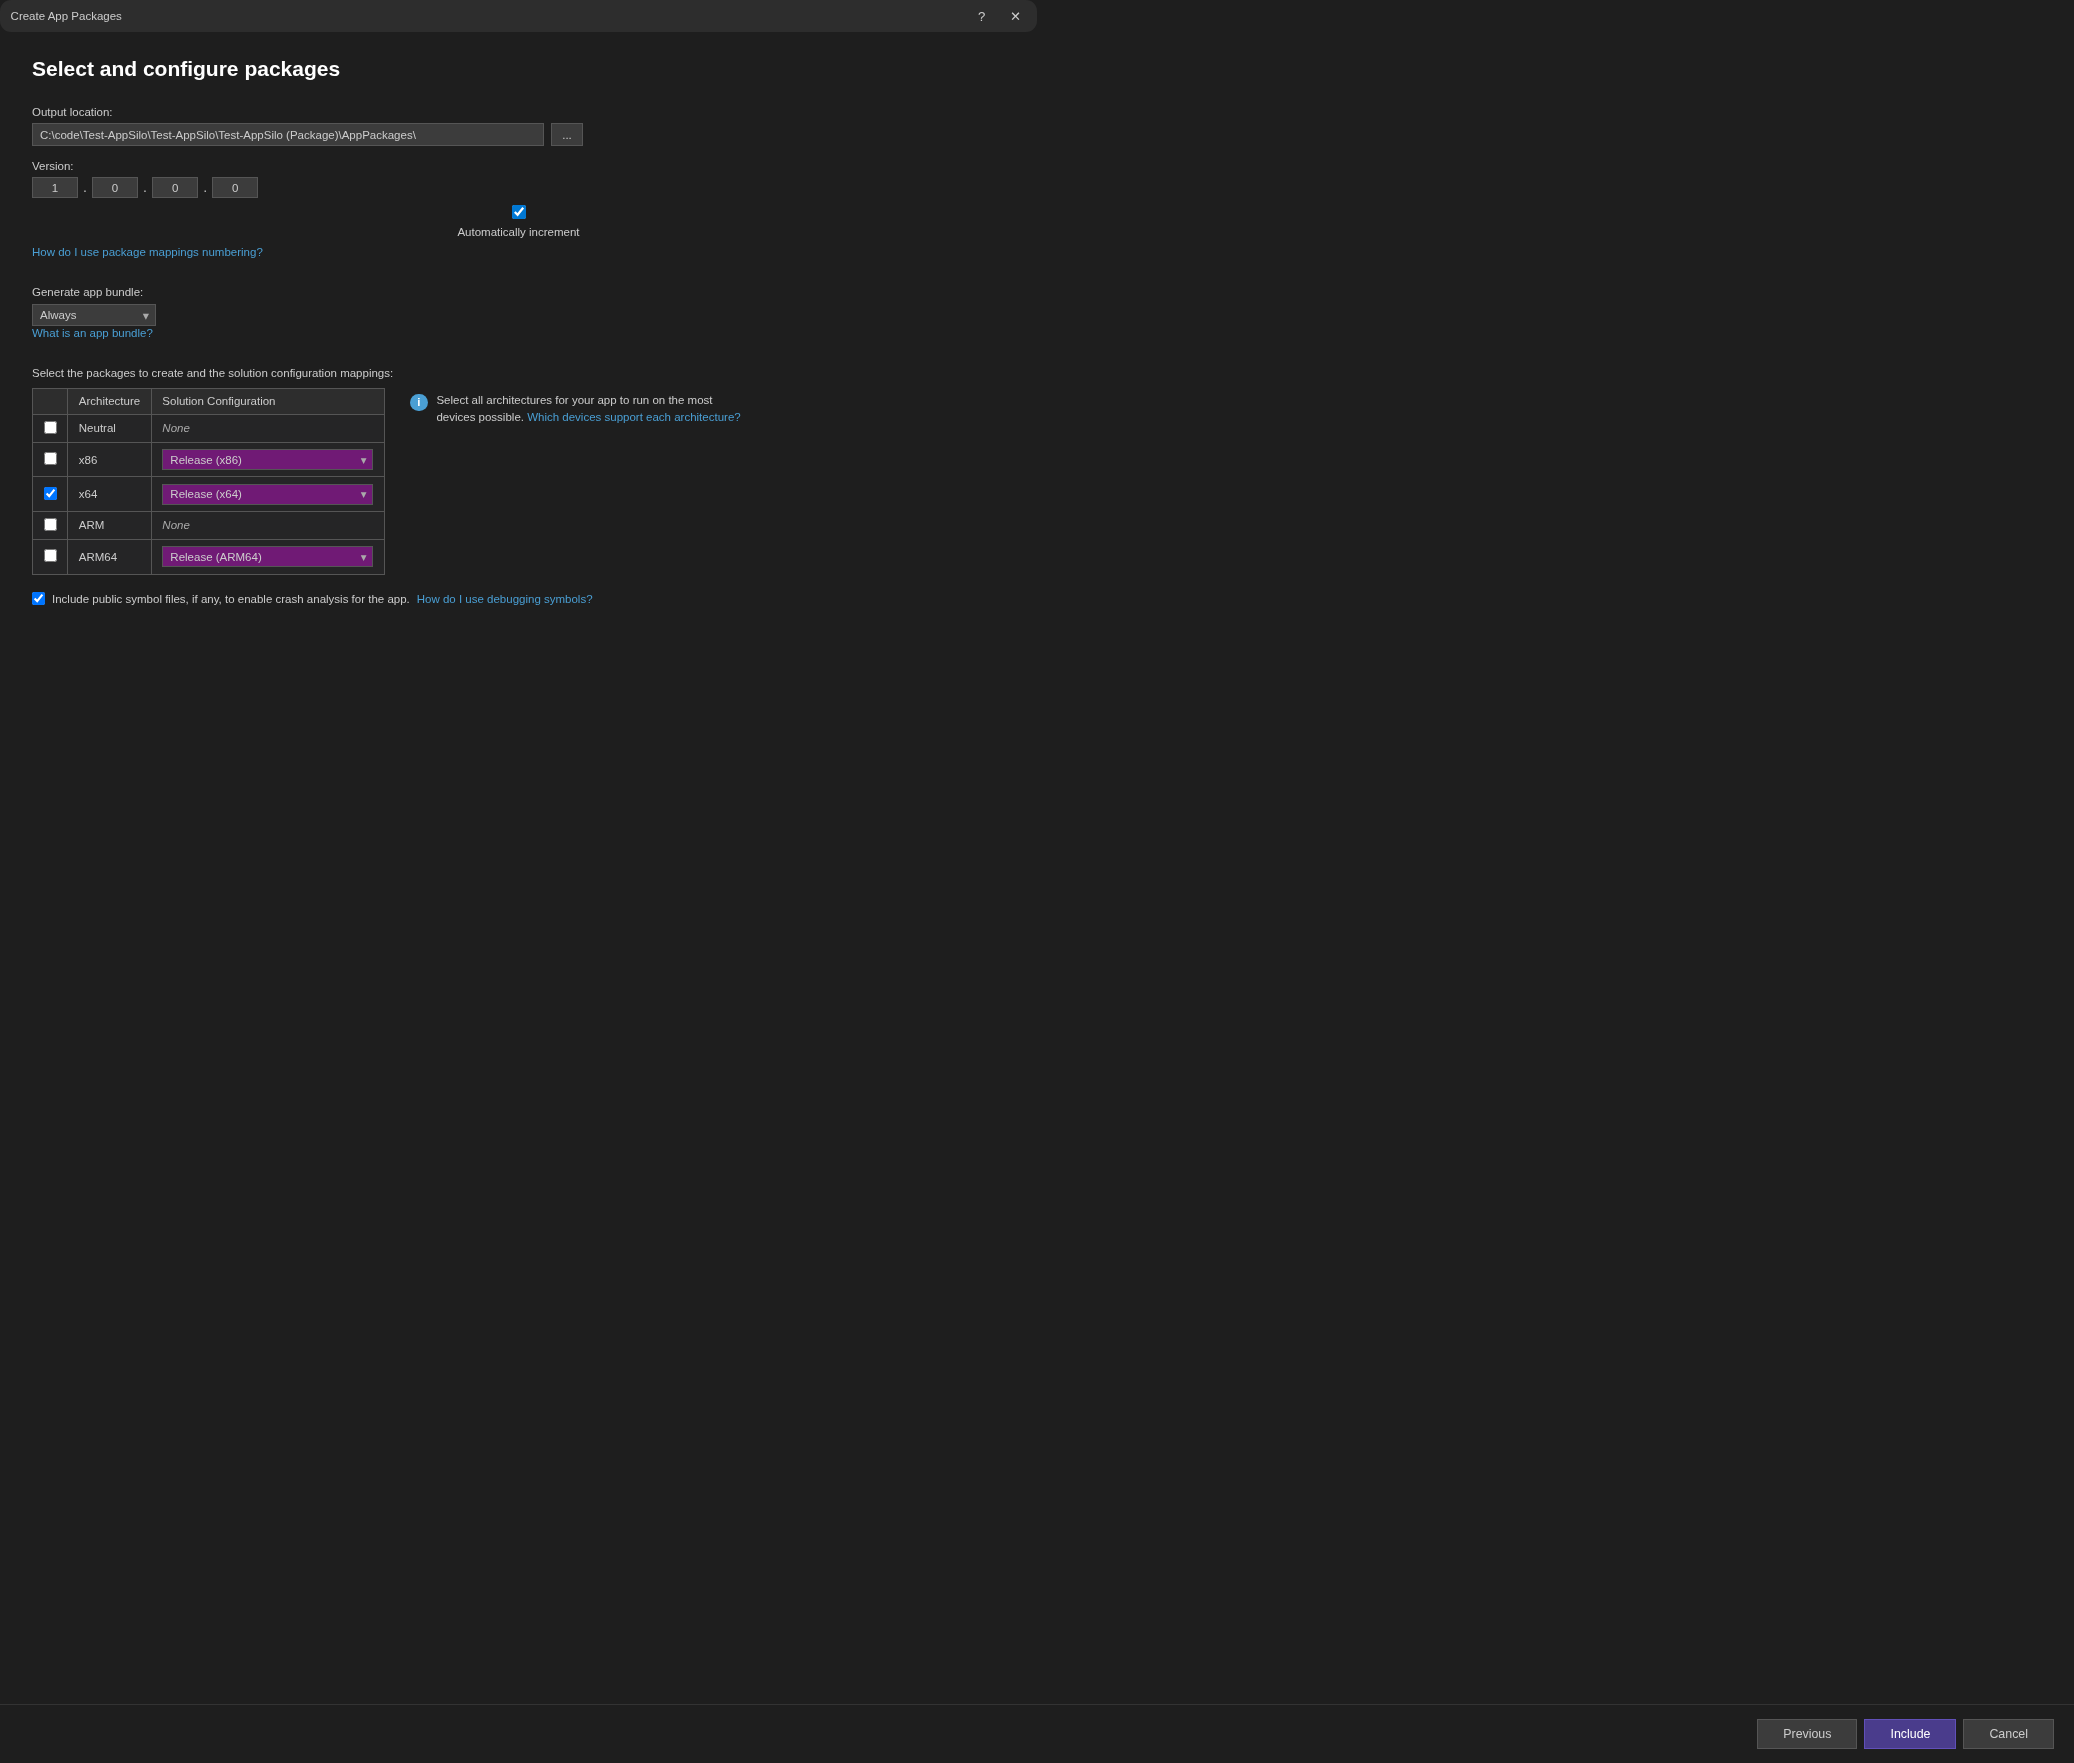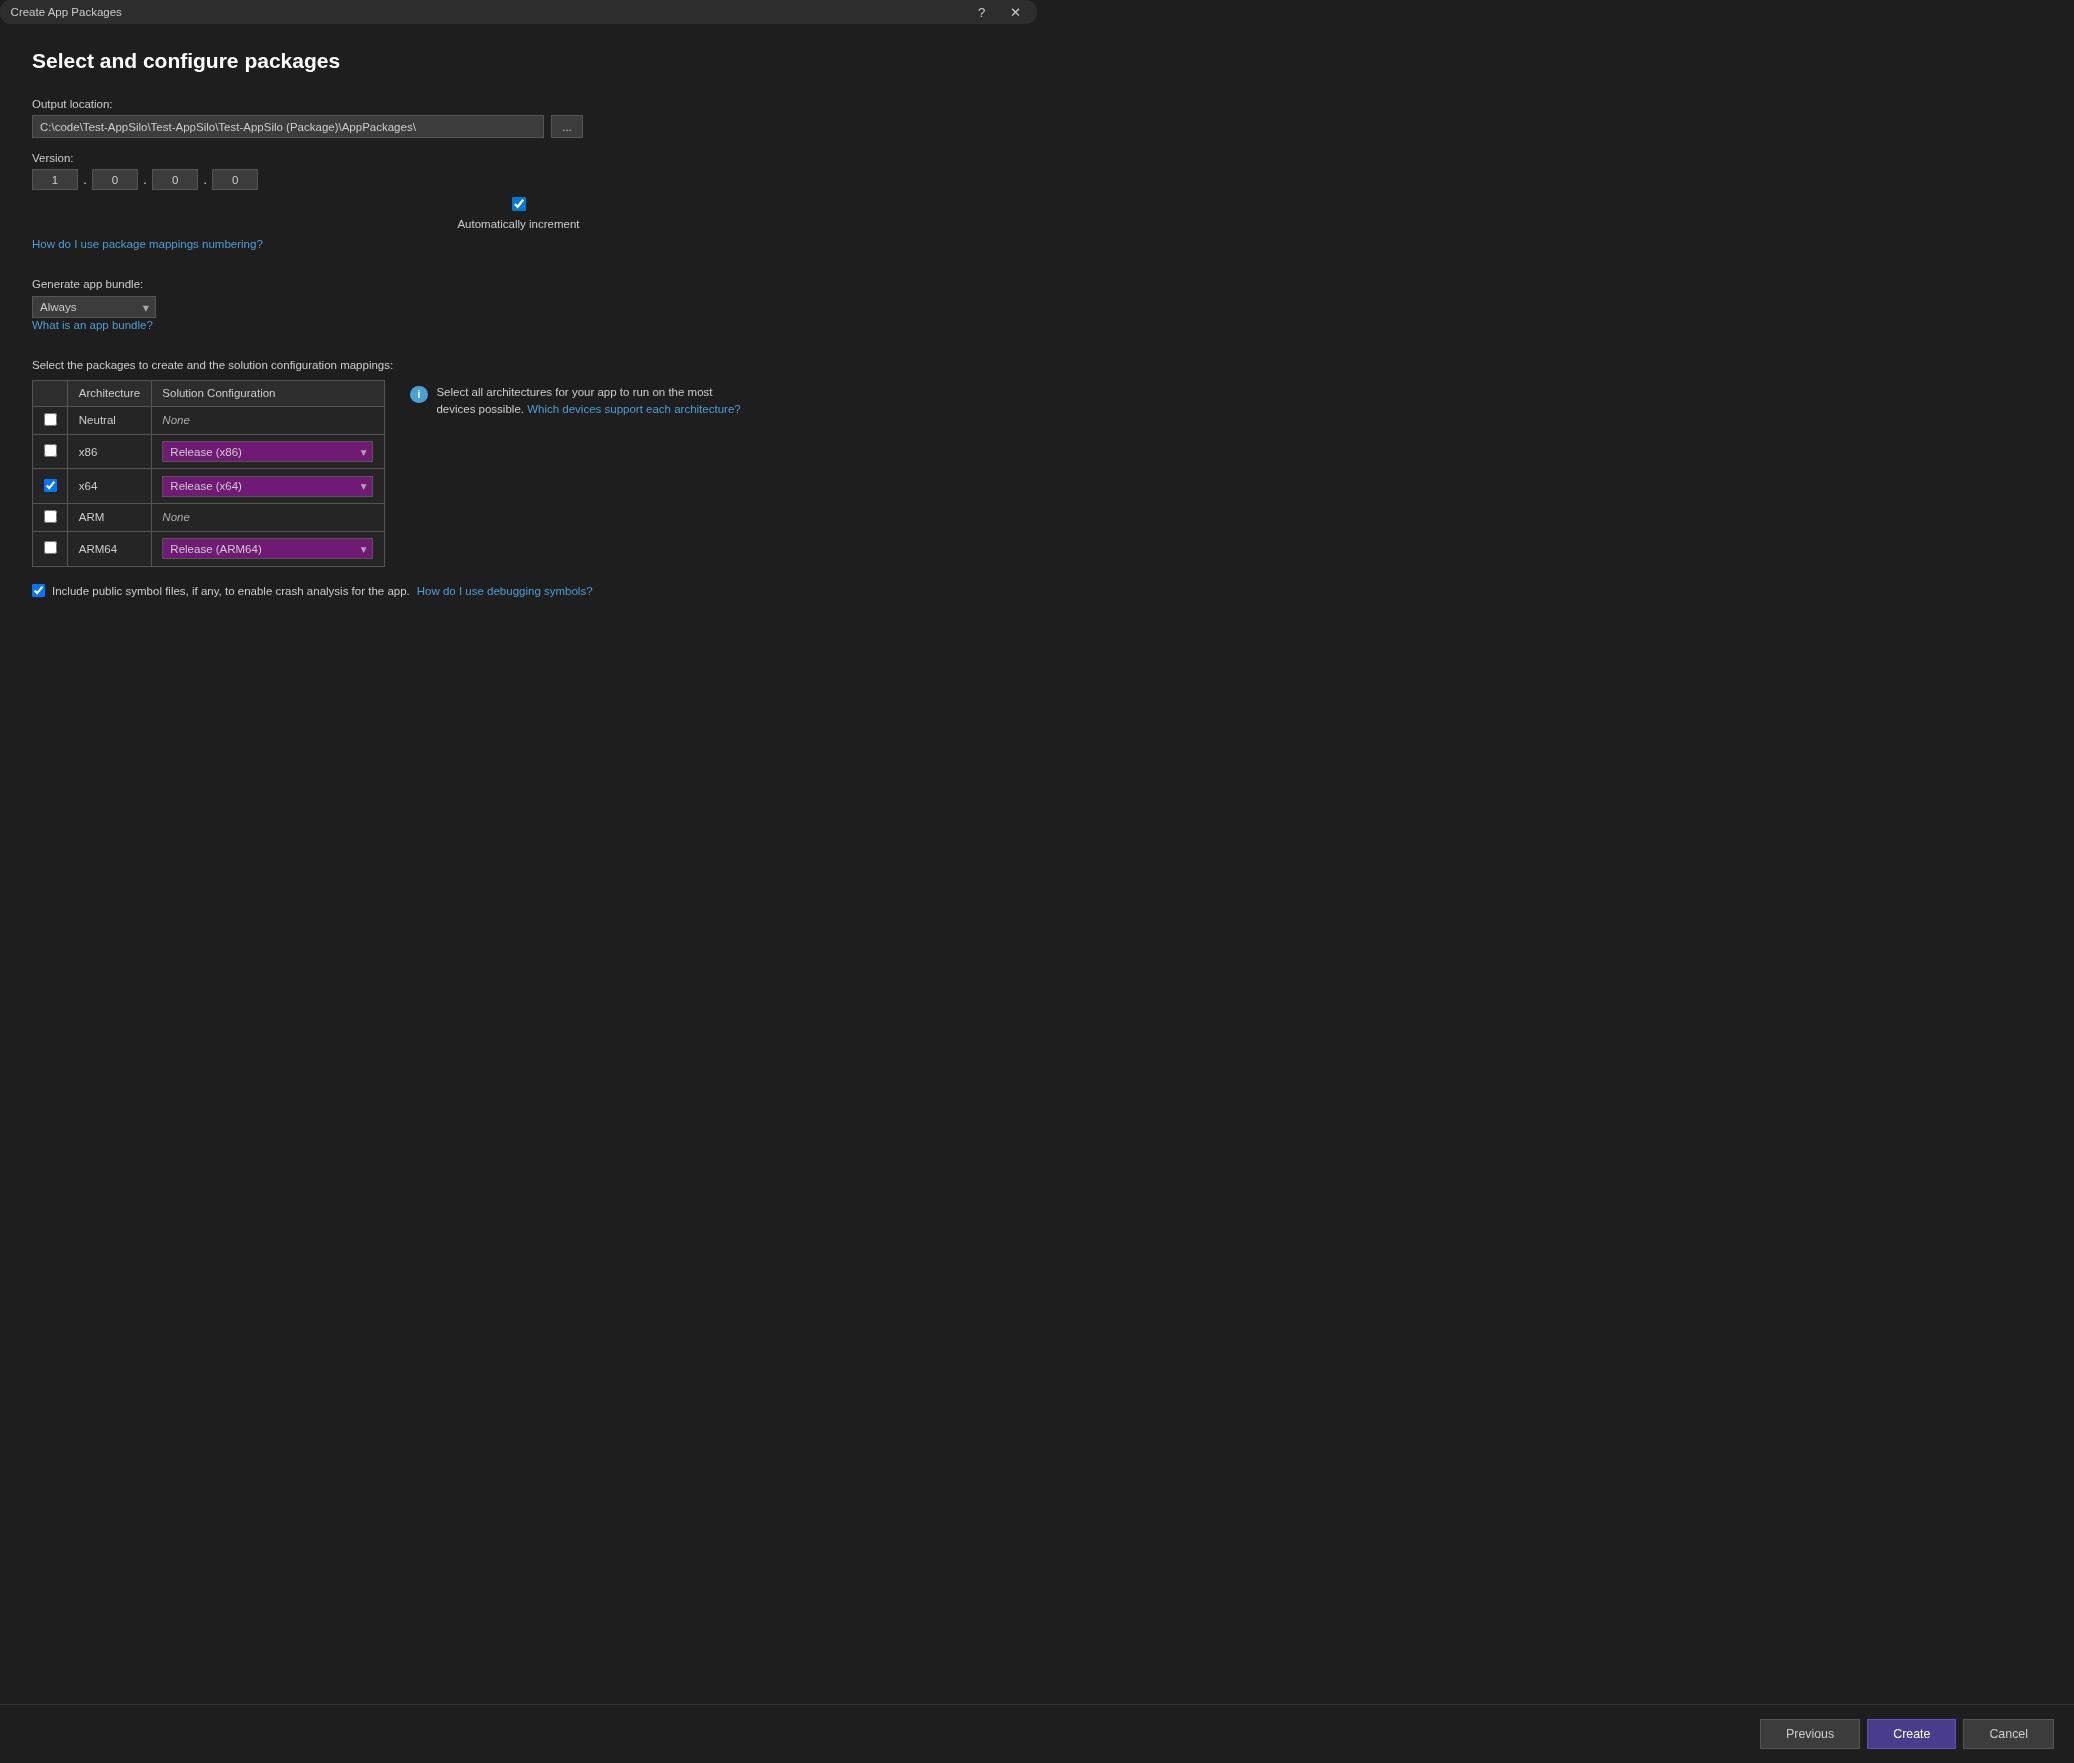--- a/index.html
+++ b/index.html
@@ -10,21 +10,21 @@
       color: #cccccc;
       width: 1037px;
       min-height: 882px;
     }
     .title-bar {
       background: #2d2d2d;
       display: flex;
       align-items: center;
       justify-content: space-between;
       padding: 7px 10.6px;
-      height: 24px;
+      height: 32px;
       border-radius: 11px;
     }
     .title-bar-title {
       font-size: 11.5px;
       color: #cccccc;
     }
     .title-bar-actions {
       display: flex;
       gap: 14px;
       align-items: center;
@@ -437,16 +437,16 @@
   <div class="symbol-files-row">
     <input type="checkbox" id="symbolFiles" checked="" style="">
     <label for="symbolFiles" class="checkbox-label">Include public symbol files, if any, to enable crash analysis for the app.</label>
     <a class="link" style="margin-bottom:0;">How do I use debugging symbols?</a>
   </div>
 
 </div>
 
 <div class="footer">
   <button class="footer-btn btn-previous">Previous</button>
-  <button class="footer-btn btn-create">Create</button>
+  <button class="footer-btn btn-create">Include</button>
   <button class="footer-btn btn-cancel">Cancel</button>
 </div>
 
 
 </body></html>

